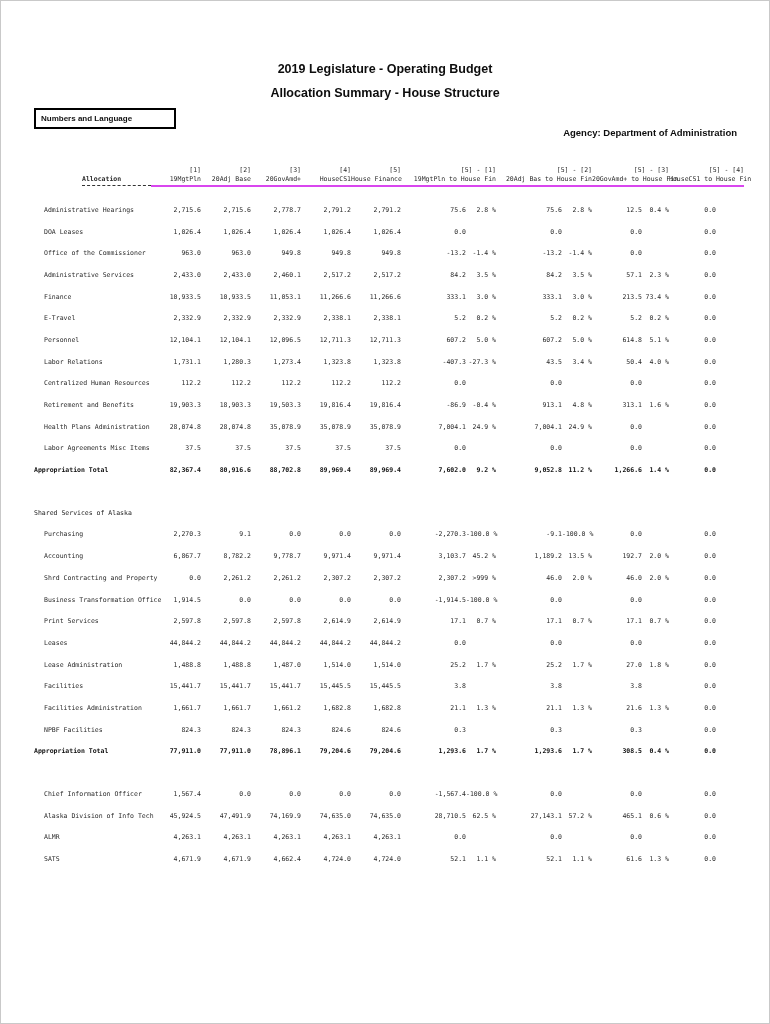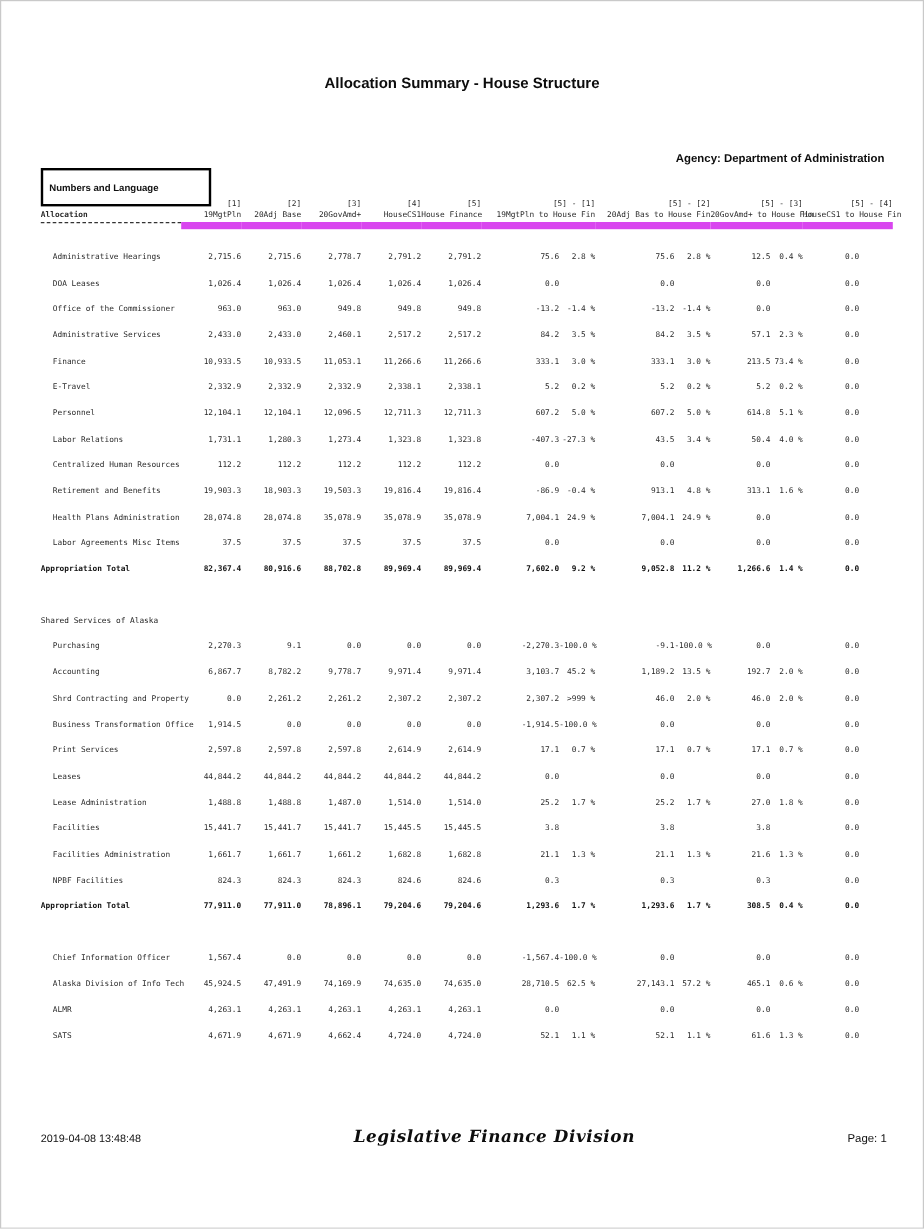--- a/index.html
+++ b/index.html
@@ -7,35 +7,35 @@
   .sheet {
     position:relative; width:770px; height:1024px; margin:0 auto;
     background:#fff; color:#222; overflow:hidden;
     font-family:"DejaVu Sans Mono", monospace;
     border:1px solid #c9c9c9;
   }
   
   .title-block { padding-top:56px; text-align:center; font-family:"Liberation Sans", sans-serif; }
   .title { font-weight:bold; font-size:12.5px; line-height:24px; color:#0d0d0d; }
   .tag-box {
-    position:absolute; left:33px; top:107px; width:142px; height:32px;
-    border:2px solid #000; display:flex; align-items:center; padding-left:5px;margin-top:32px;
+    position:absolute; left:33px; top:107px; width:142px; height:21px;
+    border:2px solid #000; display:flex; align-items:center; padding-left:5px;
   }
   .tag-box span { font:bold 8px "Liberation Sans", sans-serif; color:#111; }
   .agency { position:absolute; right:32px; top:126px; font:bold 9.5px "Liberation Sans", sans-serif; color:#0d0d0d; }
 
   
   .table { position:absolute; left:33px; top:165px; width:712px; font-size:6.5px; color:#2a2a2a; }
   .grid { display:grid; grid-template-columns:117px 50px 50px 50px 50px 50px 65px 30px 66px 30px 50px 27px 47px 28px; }
   .hcell { text-align:right; }
   .hcell.span2 { grid-column:span 2; }
   .hnum { font-size:6.5px; line-height:9px; white-space:nowrap; }
-  .hlab { font-size:6.5px; line-height:9px; border-bottom:6px solid #d946ef; padding-bottom:1px; white-space:nowrap; }
+  .hlab { font-size:6.5px; line-height:9px; border-bottom:2px solid #d946ef; padding-bottom:1px; white-space:nowrap; }
   .hcell.name-h { text-align:left; }
-  .hcell.name-h .hlab { font-weight:bold; border-bottom:1px dashed #333; }
+  .hcell.name-h .hlab { font-weight:bold; border-bottom:1px dashed #333;margin-left:48px; }
   .row { height:21.7px; align-items:center; }
   .row .num { text-align:right; white-space:nowrap; }
   .row .name { text-align:left; white-space:nowrap; overflow:visible; }
   .row .name.indent { padding-left:10px; }
   .row.total { font-weight:bold; color:#111; }
   .sec-name { height:21.7px; display:flex; align-items:center; white-space:nowrap; color:#222; }
   .section { margin-top:21px; }
   .section:first-child { margin-top:12px; }
 
   
@@ -43,20 +43,21 @@
   .footer .ts { font:9px "Liberation Sans", sans-serif; color:#111; }
   .footer .division { font:bold italic 14px "DejaVu Serif", serif; color:#0d0d0d; letter-spacing:0.5px; }
   .footer .pg { font:9.5px "Liberation Sans", sans-serif; color:#111; }
 </style>
 </head>
 <body>
 
 <div class="sheet">
 
   <div class="title-block">
+    <div class="title">2019 Legislature - Operating Budget</div>
     <div class="title">Allocation Summary - House Structure</div>
   </div>
 
   <div class="tag-box">
     <span>Numbers and Language</span>
   </div>
 
   <div class="agency">Agency: Department of Administration</div>
 
   <div class="table">
@@ -554,19 +555,14 @@
             <div class="num">1.1 %</div>
             <div class="num">61.6</div>
             <div class="num">1.3 %</div>
             <div class="num">0.0</div>
             <div class="num"></div>
           </div>
         </div>
       </div>
   </div>
 
-  <div class="footer">
-    <div class="ts">2019-04-08 13:48:48</div>
-    <div class="division">Legislative Finance Division</div>
-    <div class="pg">Page: 1</div>
-  </div>
 
 </div>
 
 </body></html>

